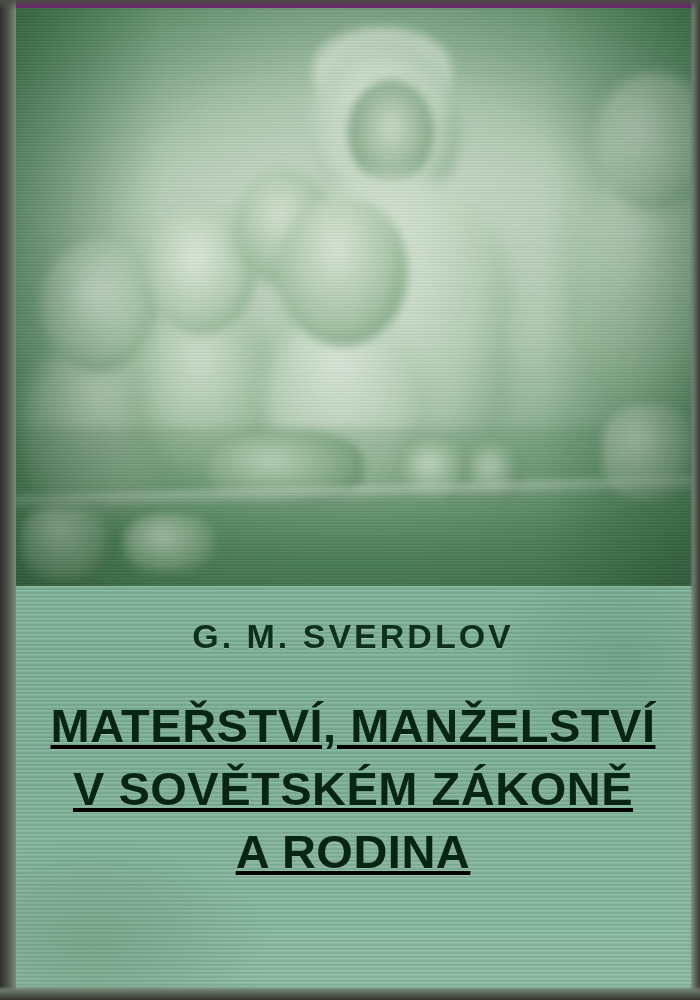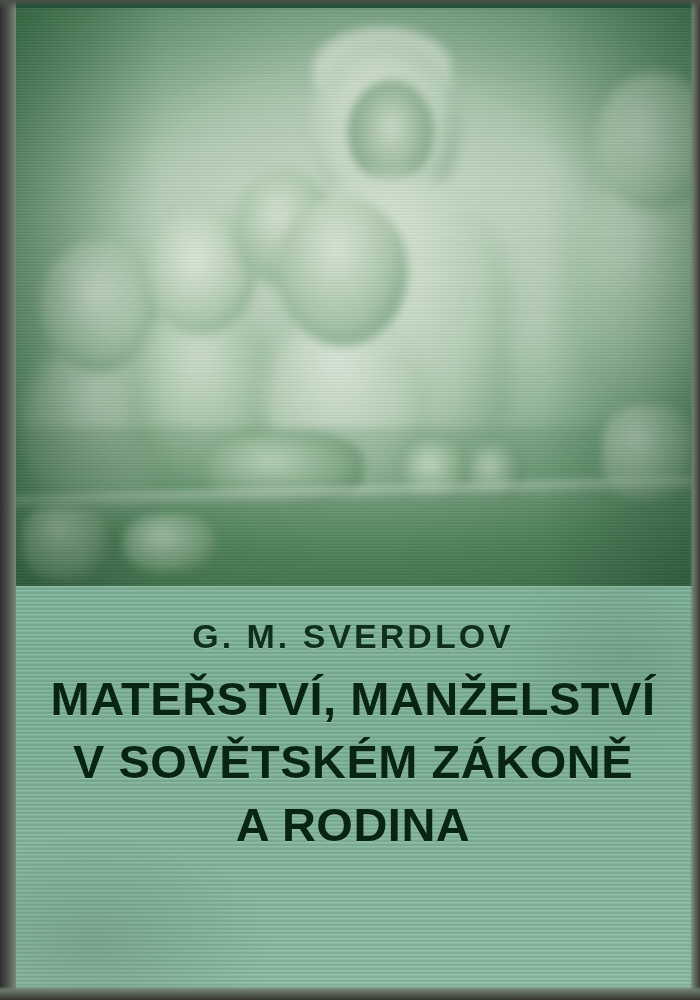--- a/index.html
+++ b/index.html
@@ -12,21 +12,21 @@
     height: 1000px;
     overflow: hidden;
     font-family: "Liberation Sans", sans-serif;
   }
 
   
   #cover {
     position: relative;
     width: 700px;
     height: 1000px;
-    background: #14532d;
+    background: #701a75;
     overflow: hidden;
   }
 
   
   .edge-left {
     position: absolute;
     left: 0; top: 0;
     width: 16px; height: 1000px;
     background: linear-gradient(to right, #2f2f2f 0%, #4b4f48 45%, #7b8a78 100%);
     z-index: 40;
@@ -190,21 +190,22 @@
   }
   .author {
     color: #0f2f1d;
     font-size: 34px;
     font-weight: 700;
     letter-spacing: 3px;
     line-height: 1.1;
     text-shadow: 0 1px 0 rgba(255,255,255,0.25);
   }
   .title-lines {
-    margin-top: 13px;
+    margin-top: 40px;
+    text-decoration: underline;
   }
   .title-line {
     color: #082413;
     font-size: 47px;
     font-weight: 700;
     letter-spacing: 0.5px;
     line-height: 1.34;
     white-space: nowrap;
     text-shadow: 0 1px 0 rgba(255,255,255,0.18);
   }

